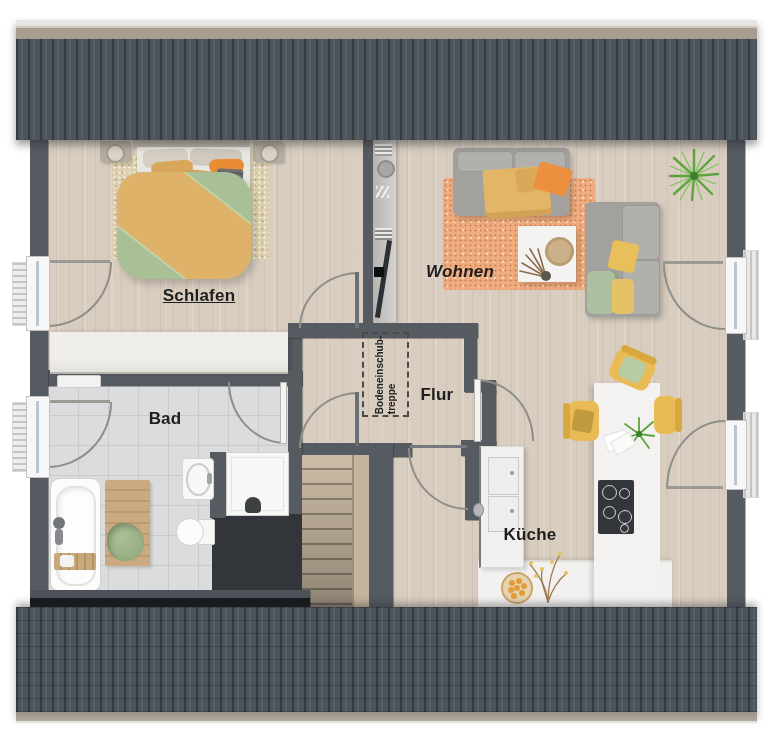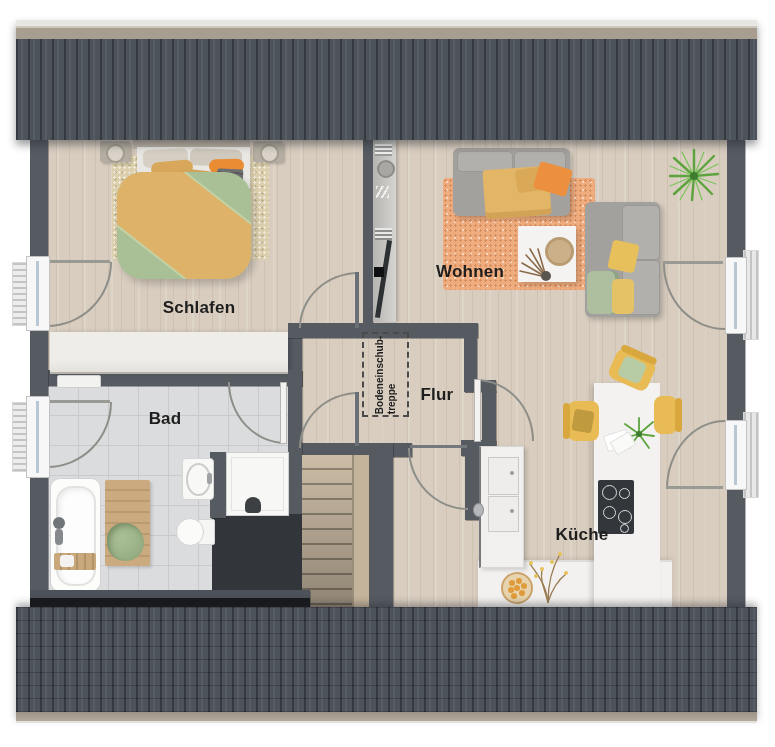--- a/index.html
+++ b/index.html
@@ -56,21 +56,21 @@
   <div class="abs" style="left:137px;top:147px;width:113px;height:42px;background:#e9e7e3;box-shadow:2px 2px 4px rgba(0,0,0,.15);"></div>
   <div class="abs" style="left:143px;top:149px;width:45px;height:18px;background:#d6cfc3;border-radius:6px;transform:rotate(-3deg);"></div>
   <div class="abs" style="left:190px;top:149px;width:52px;height:17px;background:#d0c9bd;border-radius:6px;transform:rotate(2deg);"></div>
   <div class="abs" style="left:151px;top:161px;width:42px;height:14px;background:#d8a75c;border-radius:7px;transform:rotate(-5deg);"></div>
   <div class="abs" style="left:179px;top:170px;width:36px;height:13px;background:#d3a45a;border-radius:7px;transform:rotate(6deg);"></div>
   <div class="abs" style="left:209px;top:159px;width:35px;height:14px;background:#ea8c34;border-radius:7px;transform:rotate(-2deg);"></div>
   <div class="abs" style="left:217px;top:169px;width:26px;height:15px;background:repeating-linear-gradient(180deg,#6d6f71 0 3px,#5a5c5e 3px 5px);border-radius:2px;transform:rotate(3deg);"></div>
   <div class="abs" style="left:117px;top:172px;width:134px;height:107px;background:#a9c096;border-radius:26px;overflow:hidden;box-shadow:4px 5px 7px rgba(0,0,0,.18);">
     <div class="abs" style="left:-20px;top:14px;width:180px;height:82px;background:#dfb269;border-radius:12px;transform:rotate(38deg);box-shadow:0 0 0 2px rgba(220,228,180,.5);"></div>
   </div>
-  <div class="abs label" style="left:139px;top:298px;width:120px;">Schlafen</div>
+  <div class="abs label" style="left:139px;top:286px;width:120px;text-decoration:underline;">Schlafen</div>
 
   <div class="abs wall" style="left:30px;top:370px;width:272px;height:16px;"></div>
   <div class="abs wall" style="left:288px;top:323px;width:14px;height:63px;"></div>
   <div class="abs" style="left:50px;top:332px;width:238px;height:40px;background:linear-gradient(180deg,#efedea 0 70%,#e3e1dd 100%);border-bottom:2px solid #b7b2aa;box-shadow:3px 0 4px rgba(0,0,0,.15);"></div>
 
   <div class="abs wall" style="left:363px;top:140px;width:10px;height:183px;"></div>
   <div class="abs" style="left:373px;top:140px;width:23px;height:182px;background:linear-gradient(90deg,#b6b4b1,#d6d4d1);box-shadow:2px 0 3px rgba(0,0,0,.2);"></div>
   <div class="abs" style="left:375px;top:144px;width:17px;height:12px;background:repeating-linear-gradient(180deg,#efefee 0 2px,#9a9a98 2px 4px);"></div>
   <div class="abs" style="left:377px;top:160px;width:14px;height:14px;border-radius:50%;background:#a9a7a4;border:2px solid #8d8b88;"></div>
   <div class="abs" style="left:376px;top:186px;width:13px;height:12px;background:repeating-linear-gradient(120deg,#efefee 0 2px,transparent 2px 5px);"></div>
@@ -119,21 +119,21 @@
         <path d="M28 30 L52 18"></path>
         <path d="M28 30 L50 38"></path>
         <path d="M28 30 L36 54"></path>
       <path d="M28 30 L14 54"></path>
         <path d="M28 30 L4 40"></path>
         <path d="M28 30 L4 20"></path>
         <path d="M28 30 L16 6"></path>
     </g>
     <circle cx="28" cy="30" r="4" fill="#3e7d2f"></circle>
   </svg>
-  <div class="abs label" style="left:410px;top:262px;width:120px;">Wohnen</div>
+  <div class="abs label" style="left:400px;top:262px;width:120px;font-style:italic;">Wohnen</div>
 
   <div class="abs wall" style="left:288px;top:323px;width:190px;height:15px;"></div>
   <div class="abs wall" style="left:464px;top:338px;width:13px;height:54px;"></div>
   <div class="abs wall" style="left:464px;top:380px;width:32px;height:12px;"></div>
   <div class="abs wall" style="left:482px;top:390px;width:14px;height:56px;"></div>
   <div class="abs wall" style="left:461px;top:440px;width:35px;height:16px;"></div>
   <div class="abs wall" style="left:465px;top:454px;width:16px;height:66px;"></div>
   <div class="abs wall" style="left:288px;top:443px;width:124px;height:14px;"></div>
   <div class="abs wall" style="left:288px;top:370px;width:14px;height:240px;"></div>
   <div class="abs wall" style="left:367px;top:443px;width:26px;height:167px;"></div>
@@ -218,21 +218,21 @@
     </g>
     <g fill="#e6c25a">
         <circle cx="5" cy="19" r="2"></circle>
         <circle cx="16" cy="25" r="2"></circle>
         <circle cx="34" cy="10" r="2"></circle>
         <circle cx="40" cy="29" r="2"></circle>
         <circle cx="26" cy="18" r="2"></circle>
         <circle cx="10" cy="32" r="2"></circle>
       </g>
   </svg>
-  <div class="abs label" style="left:522px;top:525px;width:120px;">Küche</div>
+  <div class="abs label" style="left:470px;top:525px;width:120px;">Küche</div>
 
   <div class="abs darkzone" style="left:212px;top:514px;width:90px;height:96px;"></div>
   <div class="abs wall" style="left:210px;top:452px;width:16px;height:66px;"></div>
   <div class="abs" style="left:226px;top:452px;width:61px;height:62px;background:#f7f7f6;border:1px solid #cfcfcf;">
     <div class="abs" style="left:4px;top:4px;right:4px;bottom:4px;border:1px solid #e3e3e3;"></div>
     <div class="abs" style="left:18px;top:44px;width:16px;height:16px;background:#3c4043;border-radius:50% 50% 4px 4px;"></div>
   </div>
   <div class="abs" style="left:50px;top:478px;width:49px;height:112px;background:#fcfcfb;border:1px solid #d2d2d2;border-radius:10px;">
     <div class="abs" style="left:5px;top:7px;width:36px;height:96px;border:2px solid #e2e2e0;border-radius:16px;background:#fdfdfd;box-shadow:inset 2px 2px 5px rgba(0,0,0,.08);"></div>
     <div class="abs" style="left:2px;top:38px;width:12px;height:12px;border-radius:50%;background:#70757a;"></div>

